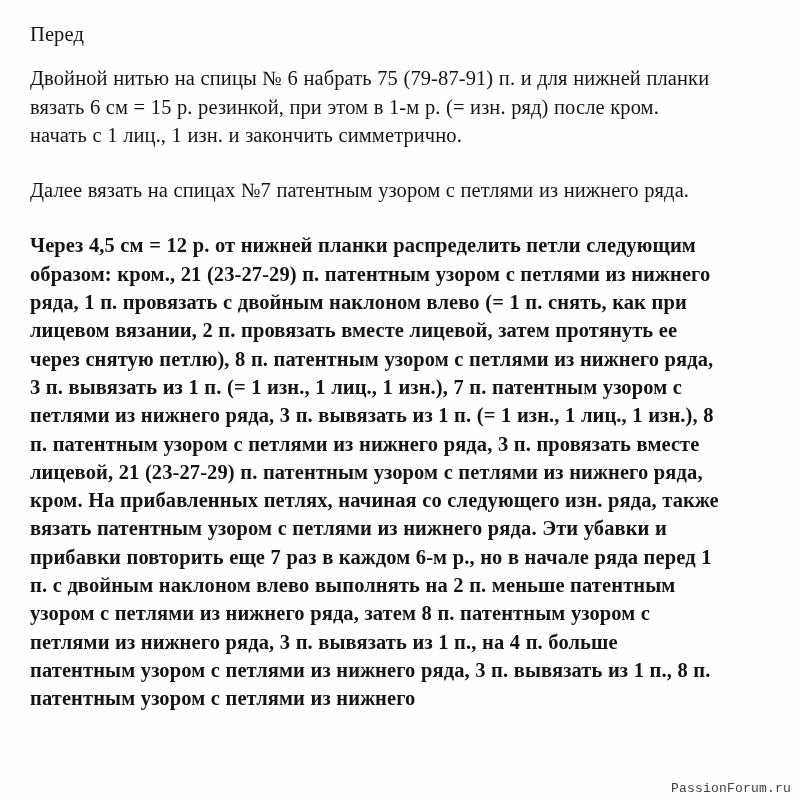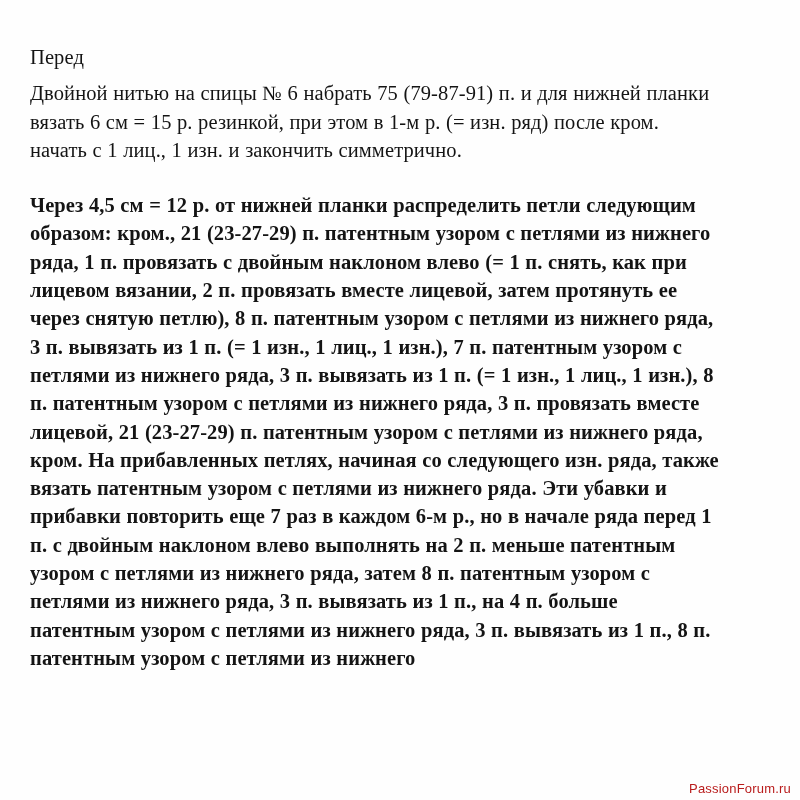--- a/index.html
+++ b/index.html
@@ -45,52 +45,52 @@
     word-spacing: 0.3px;
     white-space: pre-wrap;
   }
   .para:last-child {
     margin-bottom: 0;
     font-weight: bold;
   }
 
   .para-heading {
     margin-bottom: 0;
-    margin-top: 23px;
   }
 
   .para-lead {
-    margin-top: 8px;
+    margin-top: 16px;
   }
 
   .watermark {
     position: absolute;
     right: 9px;
     bottom: 4px;
-    font-family: Liberation Sans, sans-serif;
+    font-family: Liberation Mono, monospace;
     font-size: 13px;
     line-height: 15px;
     letter-spacing: 0.2px;
-    color: #b91c1c;
+    color: #404040;
     user-select: none;
     white-space: nowrap;
     text-align: center;
   }
 </style>
 </head>
 <body>
 
 <div id="page">
 
   <div id="doc">
 
     <p class="para para-heading">Перед</p>
 
     <p class="para para-lead">Двойной нитью на спицы № 6 набрать 75 (79-87-91) п. и для нижней планки вязать 6 см = 15 р. резинкой, при этом в 1-м р. (= изн. ряд) после кром. начать с 1 лиц., 1 изн. и закончить симметрично.</p>
 
+    <p class="para">Далее вязать на спицах №7 патентным узором с петлями из нижнего ряда.</p>
 
     <p class="para">Через 4,5 см = 12 р. от нижней планки распределить петли следующим образом: кром., 21 (23-27-29) п. патентным узором с петлями из нижнего ряда, 1 п. провязать с двойным наклоном влево (= 1 п. снять, как при лицевом вязании, 2 п. провязать вместе лицевой, затем протянуть ее через снятую петлю), 8 п. патентным узором с петлями из нижнего ряда, 3 п. вывязать из 1 п. (= 1 изн., 1 лиц., 1 изн.), 7 п. патентным узором с петлями из нижнего ряда, 3 п. вывязать из 1 п. (= 1 изн., 1 лиц., 1 изн.), 8 п. патентным узором с петлями из нижнего ряда, 3 п. провязать вместе лицевой, 21 (23-27-29) п. патентным узором с петлями из нижнего ряда, кром. На прибавленных петлях, начиная со следующего изн. ряда, также вязать патентным узором с петлями из нижнего ряда. Эти убавки и прибавки повторить еще 7 раз в каждом 6-м р., но в начале ряда перед 1 п. с двойным наклоном влево выполнять на 2 п. меньше патентным узором с петлями из нижнего ряда, затем 8 п. патентным узором с петлями из нижнего ряда, 3 п. вывязать из 1 п., на 4 п. больше патентным узором с петлями из нижнего ряда, 3 п. вывязать из 1 п., 8 п. патентным узором с петлями из нижнего</p>
 
   </div>
 
   <div class="watermark">PassionForum.ru</div>
 
 </div>
 
 </body></html>

